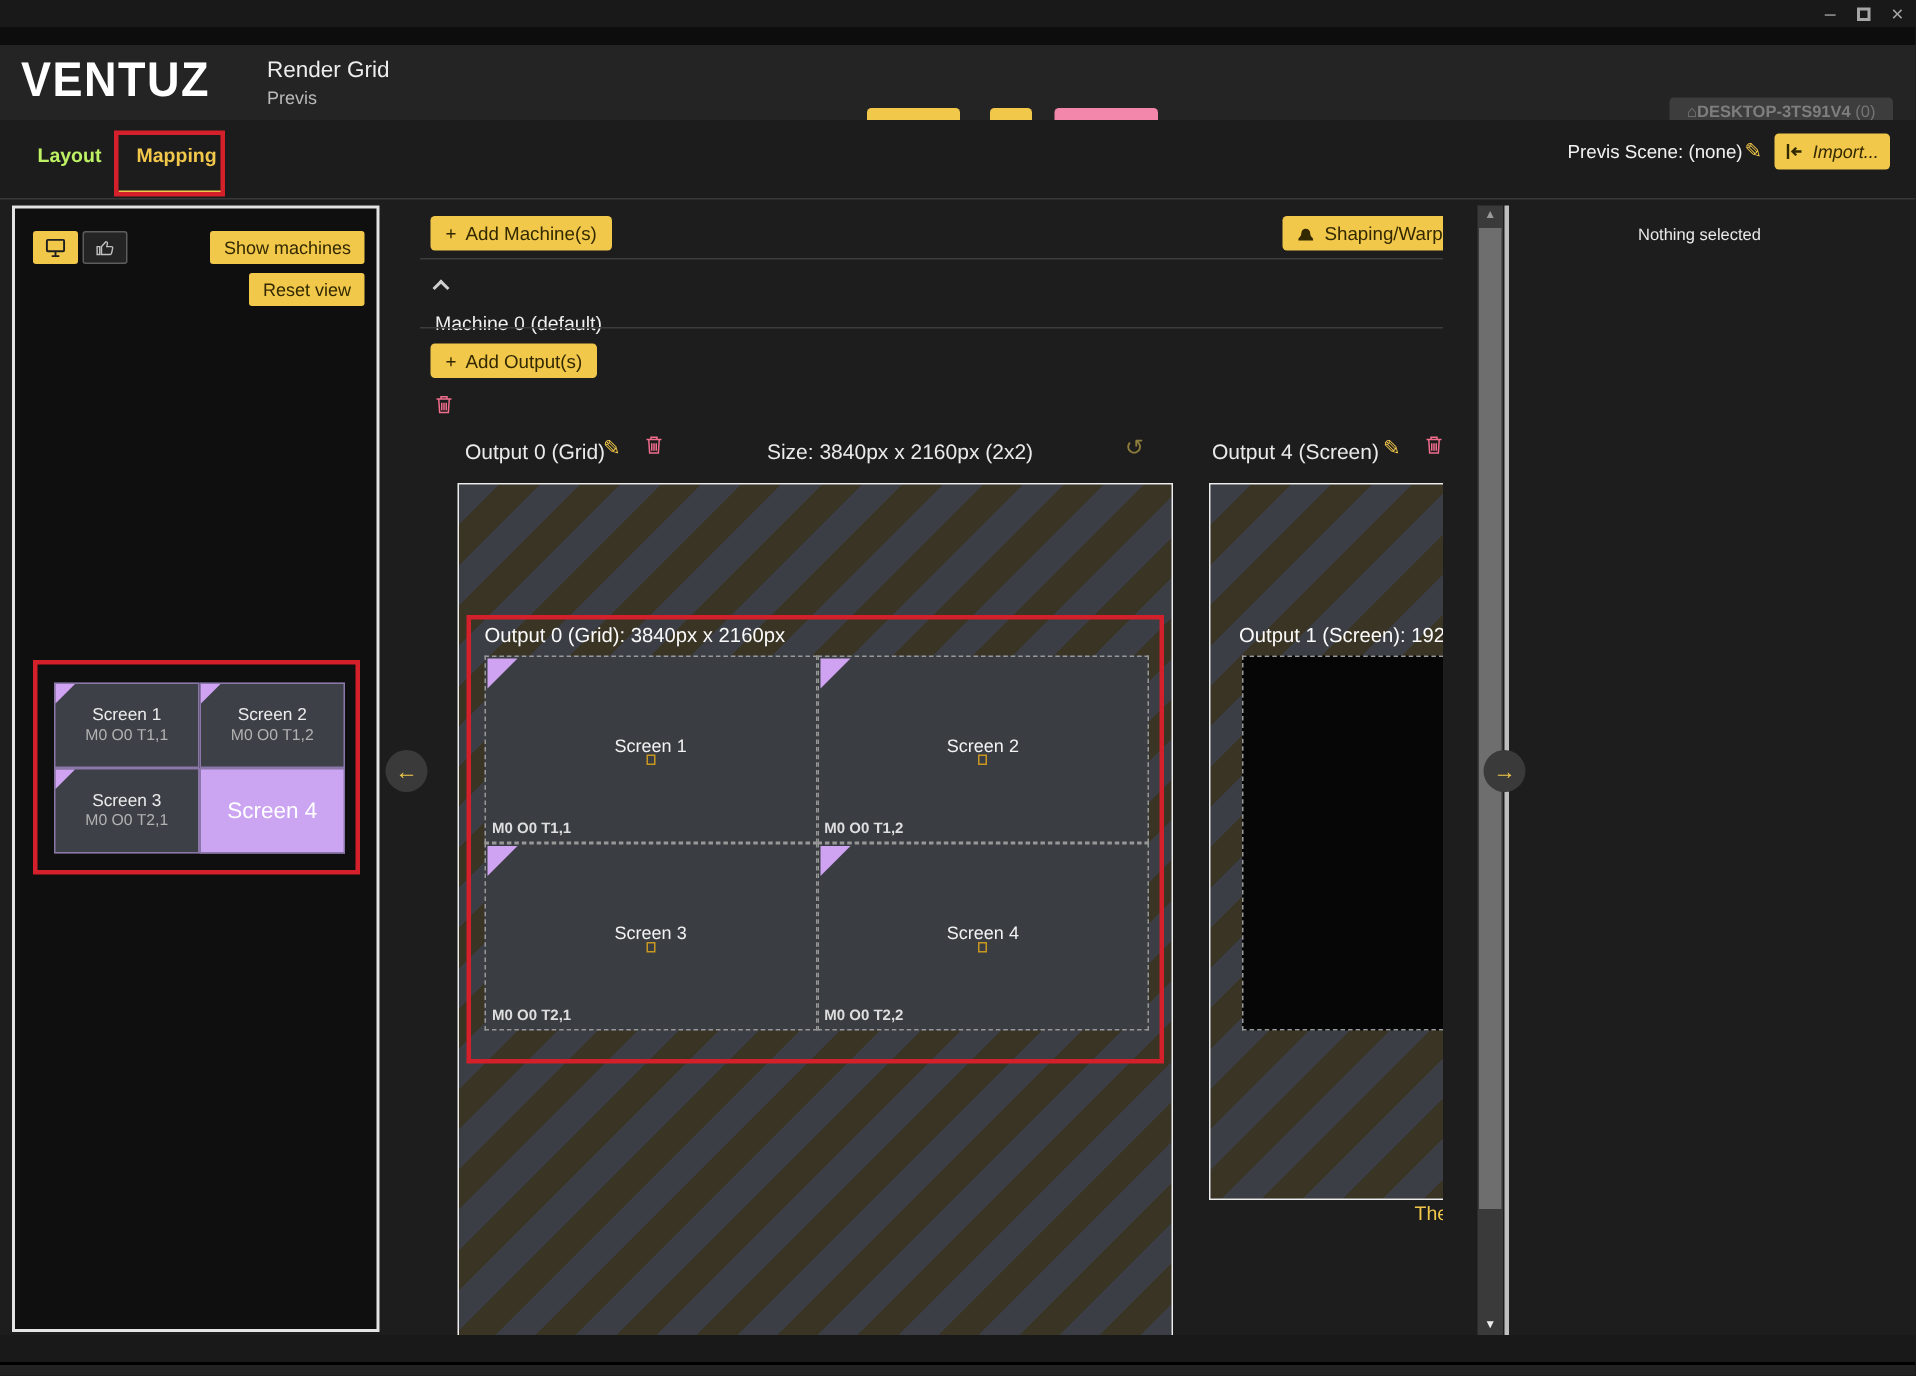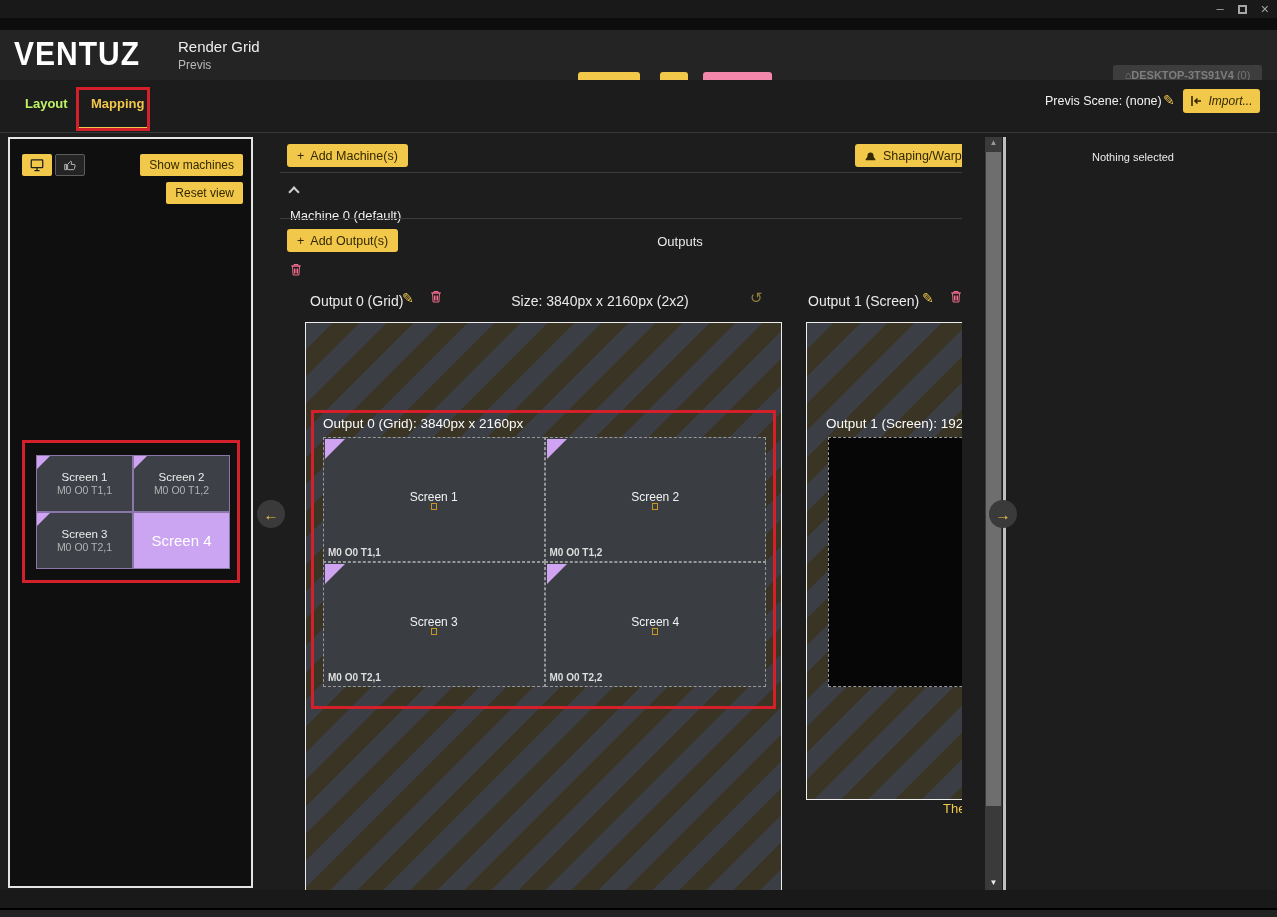--- a/index.html
+++ b/index.html
@@ -239,31 +239,30 @@
         <path d="M1 3h10M4 3V1.5h4V3M2.5 3l.6 9h5.8l.6-9z" fill="none" stroke="#f06d8d"></path>
         <path d="M4.5 5.5v5M6 5.5v5M7.5 5.5v5" stroke="#f06d8d"></path>
       </svg>
   </div>
   <div id="div2" class="hdiv"></div>
 
   <div id="btn-addoutputs" class="btn btn-yellow">
     <span>+</span>
     <span>Add Output(s)</span>
   </div>
-  <div id="outputs-heading">Outputs</div>
 
   <div id="out0-title" class="outhdr">Output 0 (Grid)</div>
   <span id="out0-pencil" class="pencil hdr-ic">✎</span>
   <svg id="out0-trash" class="hdr-ic" width="12" height="13" viewBox="0 0 12 13">
       <path d="M1 3h10M4 3V1.5h4V3M2.5 3l.6 9h5.8l.6-9z" fill="none" stroke="#f06d8d"></path>
       <path d="M4.5 5.5v5M6 5.5v5M7.5 5.5v5" stroke="#f06d8d"></path>
     </svg>
   <div id="size-label" class="outhdr">Size: 3840px x 2160px (2x2)</div>
   <span id="refresh-dim">↺</span>
-  <div id="out1-title" class="outhdr">Output 1 (Screen)</div>
+  <div id="out1-title" class="outhdr">Output 4 (Screen)</div>
   <span id="out1-pencil" class="pencil hdr-ic">✎</span>
   <svg id="out1-trash" class="hdr-ic" width="12" height="13" viewBox="0 0 12 13">
       <path d="M1 3h10M4 3V1.5h4V3M2.5 3l.6 9h5.8l.6-9z" fill="none" stroke="#f06d8d"></path>
       <path d="M4.5 5.5v5M6 5.5v5M7.5 5.5v5" stroke="#f06d8d"></path>
     </svg>
 
   <div id="preview0" class="stripes">
     <div id="red0"></div>
     <div id="canvas0-label">Output 0 (Grid): 3840px x 2160px</div>
     <div id="grid0">

